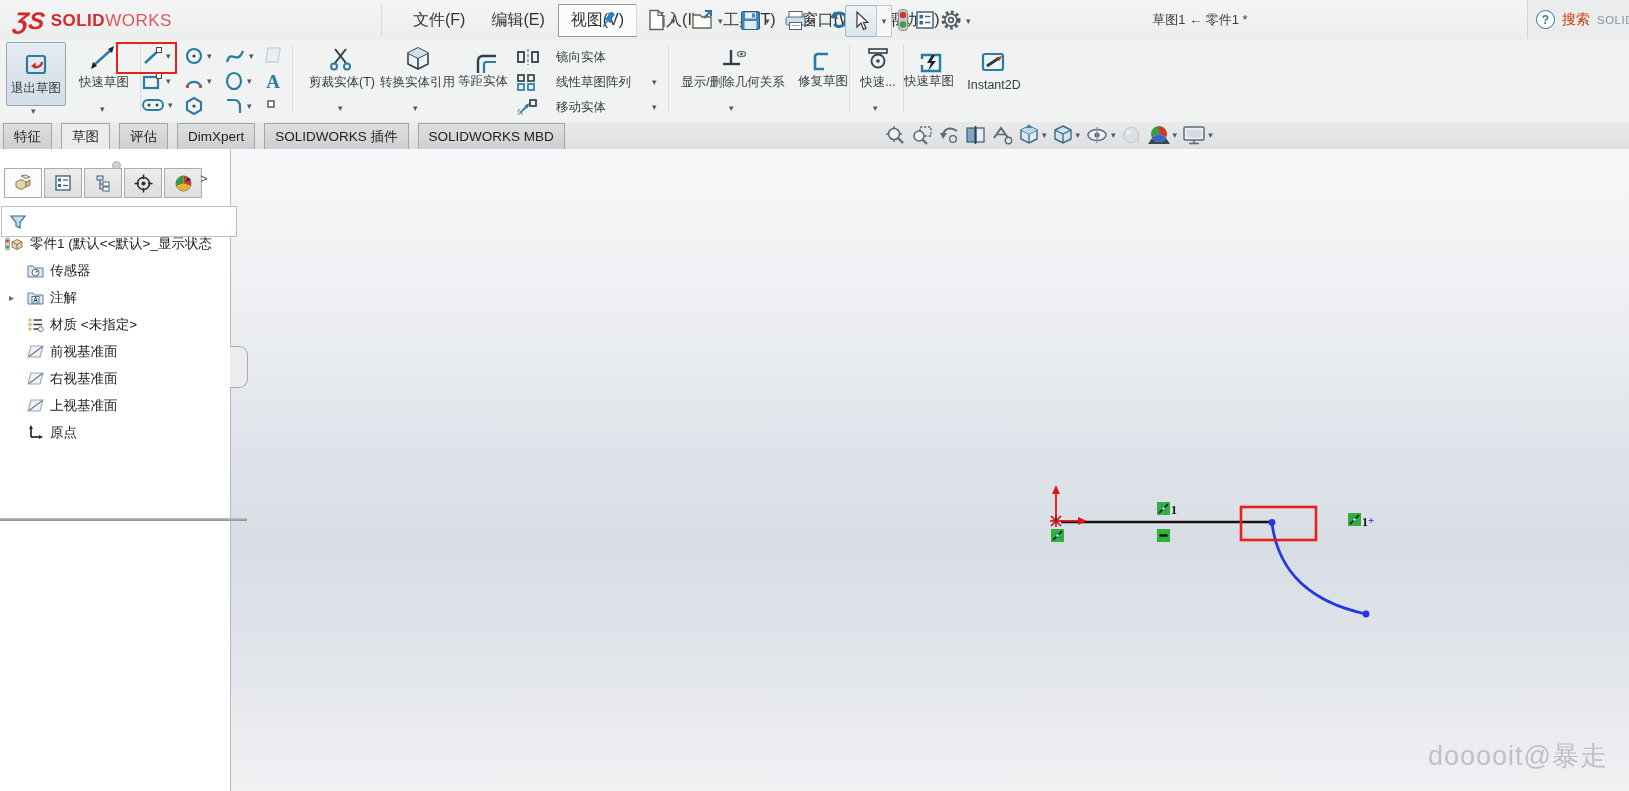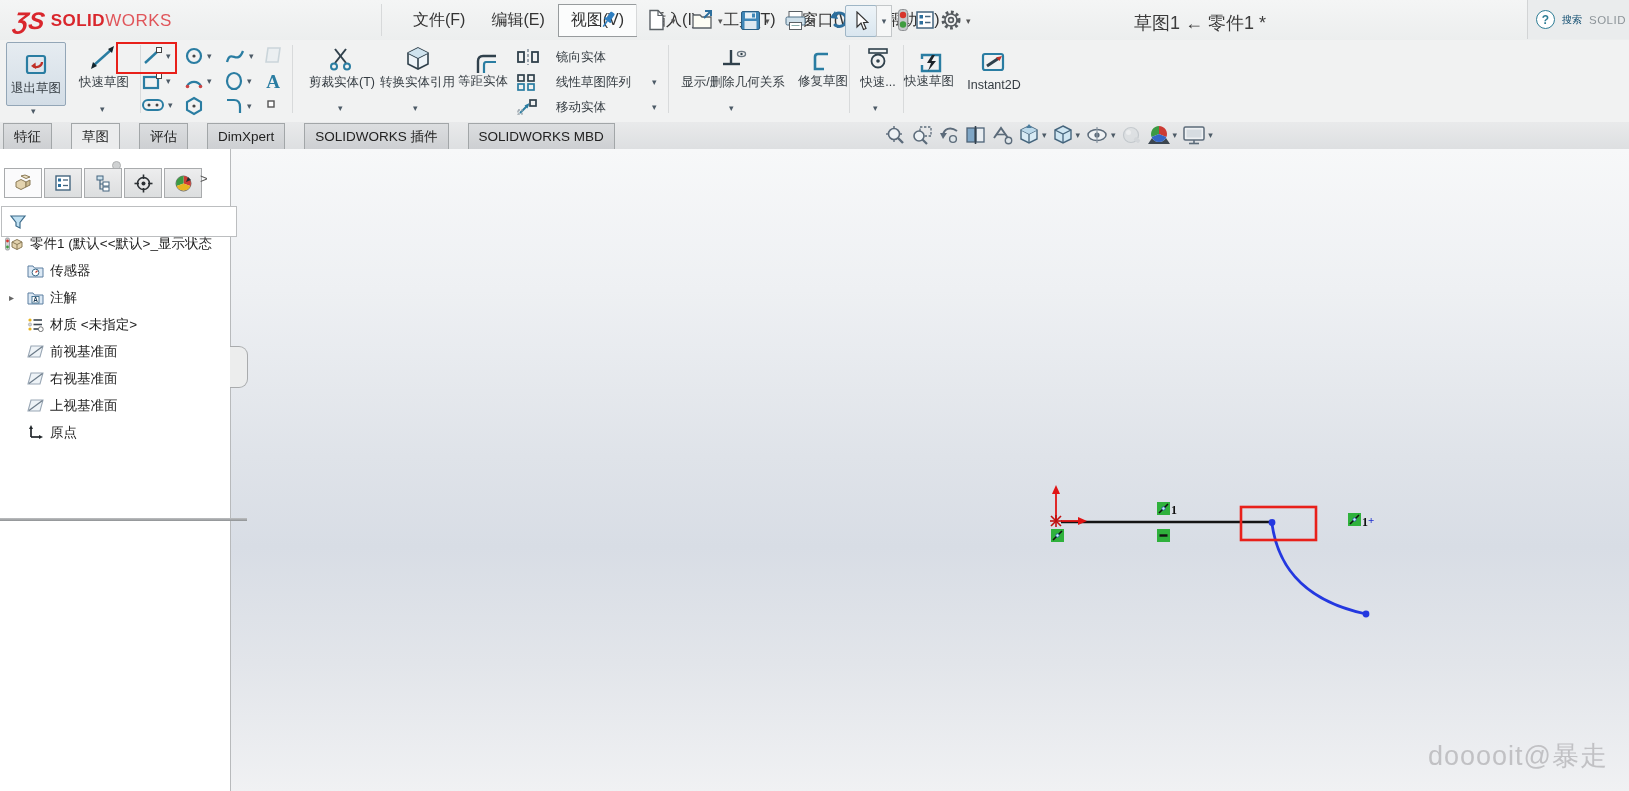--- a/index.html
+++ b/index.html
@@ -19,42 +19,42 @@
   .tb-sep{position:absolute;top:4px;width:1px;height:32px;background:#d7d9da}
   #menubar{position:absolute;left:400px;top:0;height:40px;display:flex;align-items:center}
   .menu-item{padding:6px 13px;font-size:16px;color:#333;white-space:nowrap}
   .menu-item.boxed{border:1px solid #979b9d;background:#fbfcfc;padding:5px 12px}
   .qat-ic{position:absolute;top:7px;width:26px;height:26px;display:flex;align-items:center;justify-content:center}
   .qat-dd{position:absolute;top:16px;font-size:9px;color:#555}
   .sel-box{position:absolute;left:845px;top:5px;width:30px;height:30px;border:1px solid #9fb6c6;
     background:linear-gradient(#eef4f8,#d9e6ef);border-radius:2px;display:flex;align-items:center;justify-content:center}
   .sel-dd-box{position:absolute;left:876px;top:5px;width:14px;height:30px;border:1px solid #c3c7c9;background:#f6f7f7;
     display:flex;align-items:center;justify-content:center}
-  #doc-title{position:absolute;left:1100px;top:11px;width:200px;text-align:center;font-size:18px;color:#3c3c3c;white-space:nowrap}
+  #doc-title{position:absolute;left:1100px;top:11px;width:200px;text-align:center;font-size:13px;color:#3c3c3c;white-space:nowrap}
   #search{position:absolute;left:1527px;top:0;width:102px;height:39px;background:#eaeced;border-left:1px solid #d2d4d5;
     display:flex;align-items:center;gap:7px;padding-left:8px}
   .help-circ{width:17px;height:17px;border:1.6px solid #2e7d95;border-radius:50%;color:#2e7d95;font-size:12px;font-weight:bold;
     display:flex;align-items:center;justify-content:center;background:#fff}
-  .search-label{font-size:10px;color:#0c4a6e}
+  .search-label{font-size:14px;color:#c2410c}
   .search-hint{font-size:11.5px;color:#8d9499;letter-spacing:.5px}
   
   #ribbon{position:absolute;left:0;top:40px;width:1629px;height:82px;background:#f1f2f2;border-bottom:1px solid #cdd0d2}
   .rsep{position:absolute;top:5px;height:68px;width:1px;background:#d8dadb}
   #exit-btn{position:absolute;left:6px;top:2px;width:58px;height:62px;border:1px solid #93a6b7;border-radius:2px;
     background:linear-gradient(#e6ecf1,#d3dde6);display:flex;flex-direction:column;align-items:center;justify-content:center;gap:3px}
   .rlabel{font-size:12.5px;color:#353c42;text-align:center;line-height:16px;white-space:nowrap}
   .rlabel2{font-size:12.5px;color:#353c42;text-align:center;line-height:21px}
   .col-dd{position:absolute;font-size:9px;color:#4c5a66}
   .gcell{position:absolute;display:flex;align-items:center;gap:3px}
   #redbox-ribbon{position:absolute;left:116px;top:2px;width:57px;height:28px;border:2.5px solid #e8201a;z-index:5}
   .stack-row{position:absolute;display:flex;align-items:center;gap:16px}
   
   #tabbar{position:absolute;left:0;top:122px;width:1629px;height:27px;
     background:linear-gradient(#e9eaeb,#dddfe1)}
-  .tabs{position:absolute;left:3px;top:1px;display:flex;gap:19px;height:26px}
+  .tabs{position:absolute;left:3px;top:1px;display:flex;gap:9px;height:26px}
   .tab{padding:0 10px;height:25px;display:flex;align-items:center;font-size:13.5px;color:#222;
     border:1px solid #a2a6a8;border-bottom:none;background:linear-gradient(#dcdee0,#cdcfd2)}
   .tab.active{background:#ebeced}
   #headsup{position:absolute;left:885px;top:124px;display:flex;align-items:center;gap:5px}
   .hu{display:flex;align-items:center;gap:2px}
   
   #canvas{position:absolute;left:0;top:149px;width:1629px;height:642px;
     background:linear-gradient(180deg,#f7f8f9 0%,#eef0f3 22%,#dfe3e9 48%,#d8dde5 62%,#e2e5ea 80%,#f0f1f3 100%)}
   #sketch-svg{position:absolute;left:0;top:149px;width:1629px;height:642px}
   .badge-num{position:absolute;font-size:12px;font-weight:bold;color:#111;font-family:"Liberation Serif",serif}

